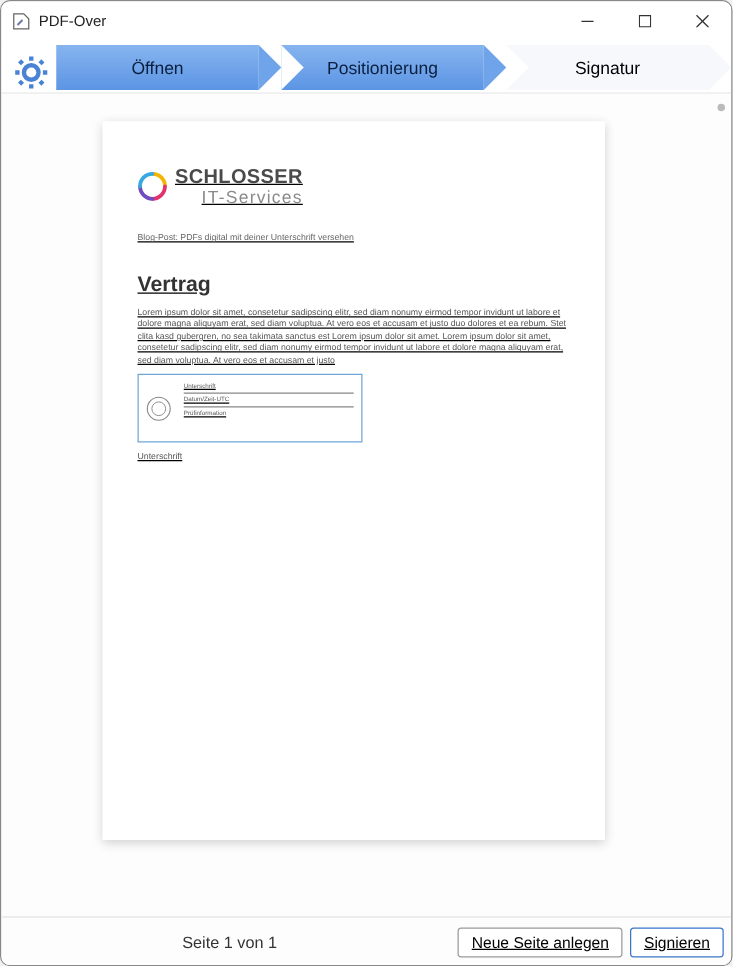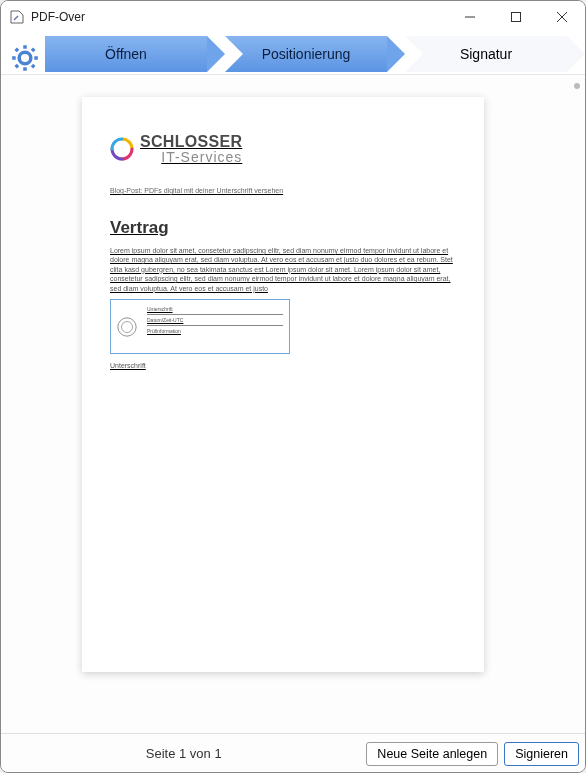--- a/index.html
+++ b/index.html
@@ -147,20 +147,21 @@
   font-size: 13px; color: #333;
 }
 .btn {
   background: #fff;
   border: 1px solid #9a9a9a;
   border-radius: 3px;
   padding: 4px 10px;
   font-size: 12.5px;
   margin-left: 6px;
   cursor: pointer;
+  text-decoration: underline;
 }
 .btn.primary { border-color: #3a76c8; }
 </style>
 </head>
 <body>
 
 <div class="title-bar">
   <span class="app-icon">
     <svg viewBox="0 0 16 16">
         <path d="M2 2 L10 2 L14 6 L14 14 L2 14 Z" fill="none" stroke="#666" stroke-width="1"></path>

